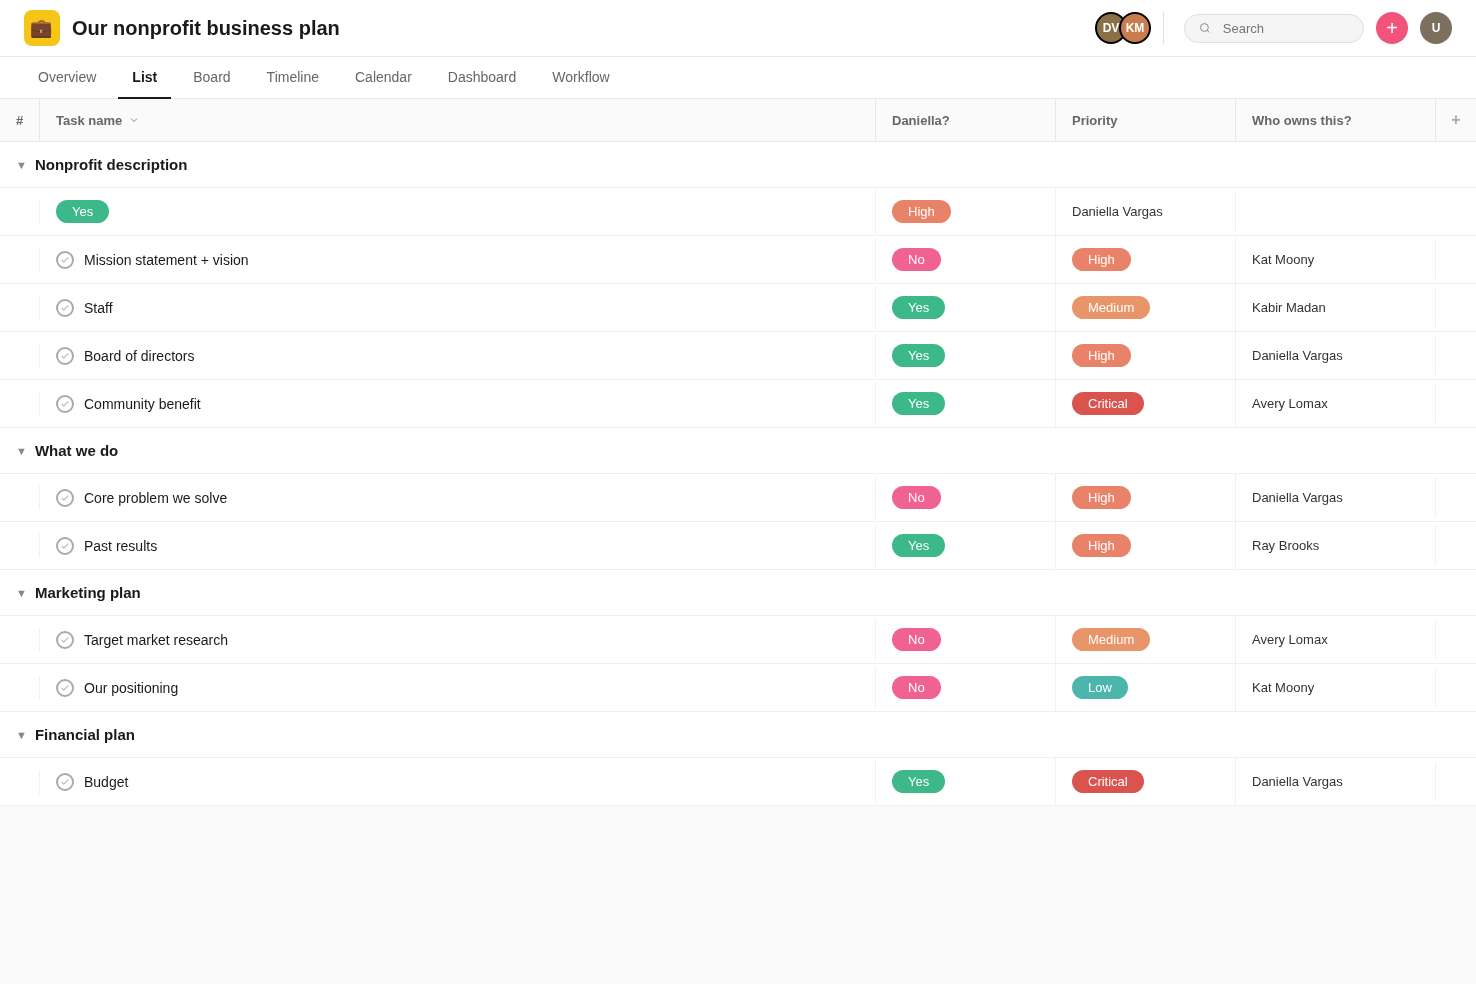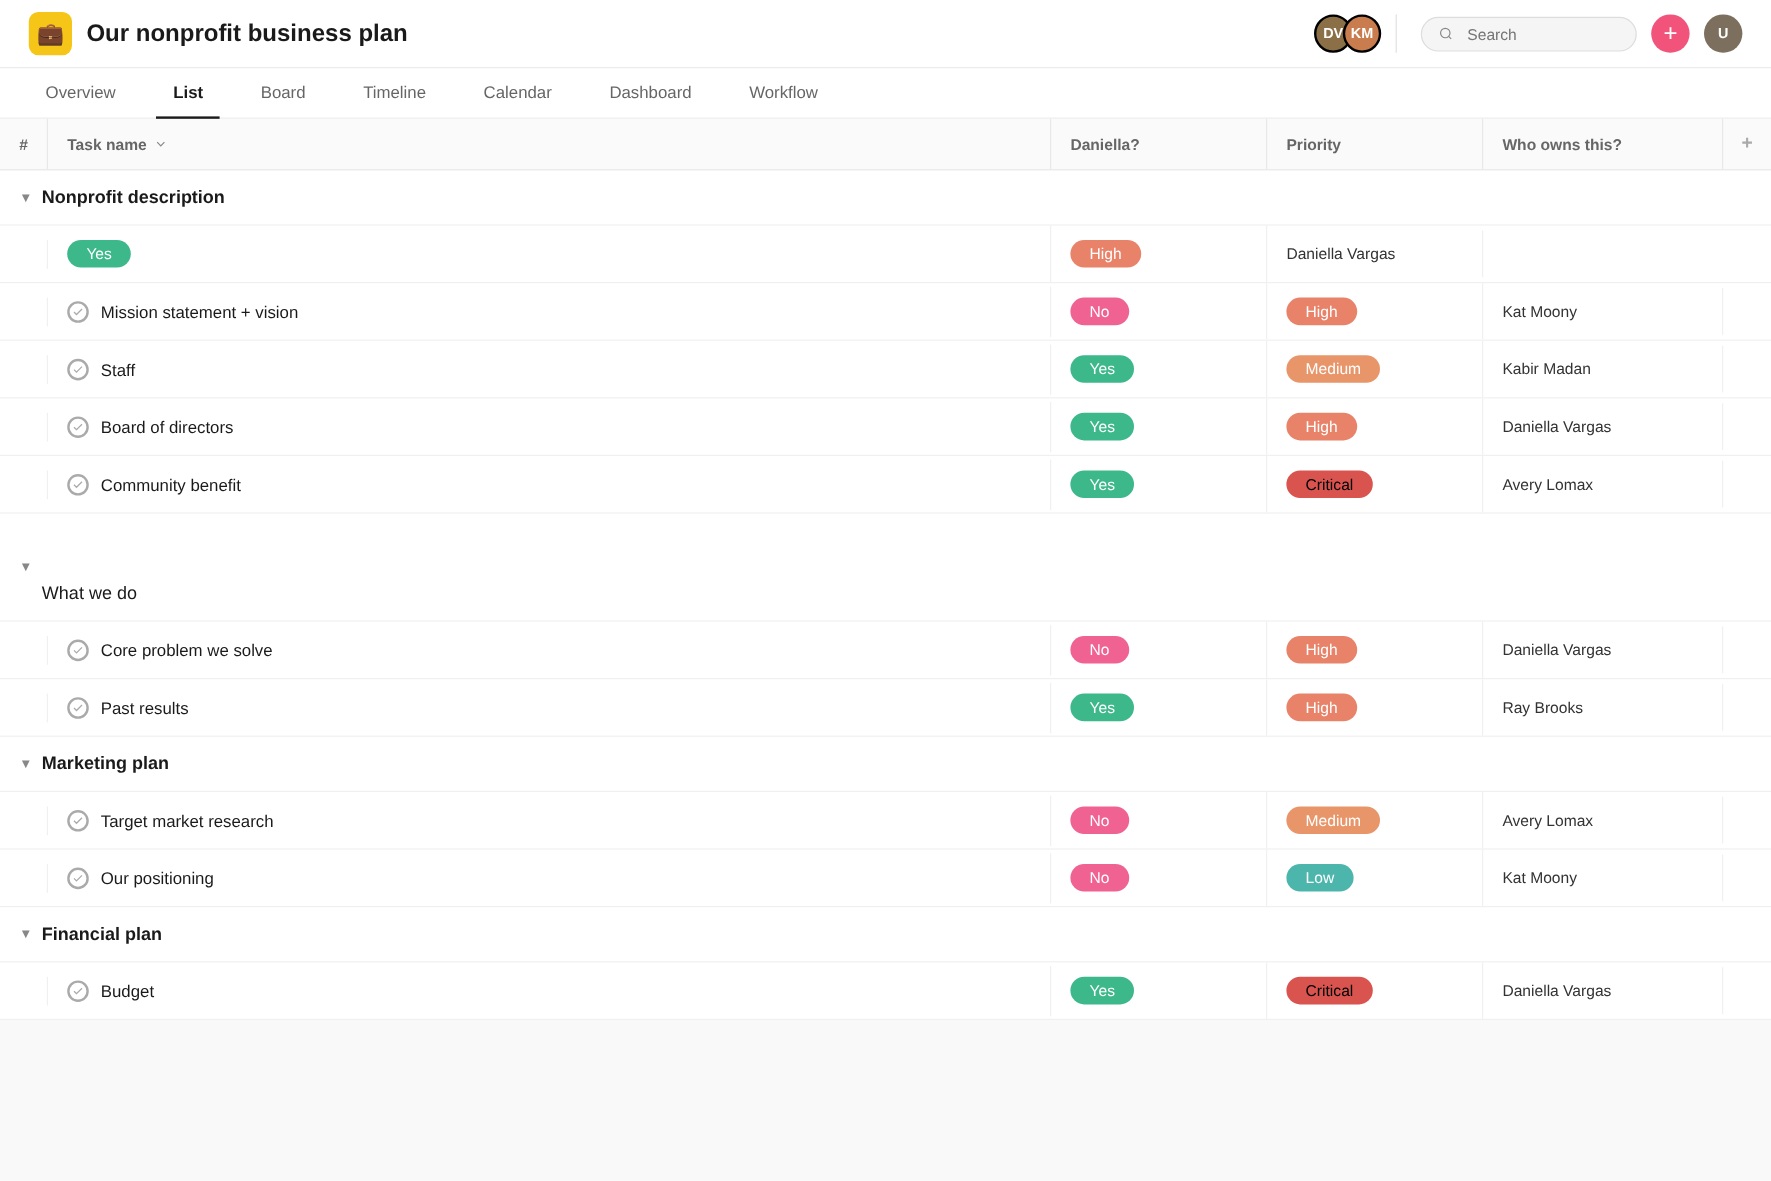--- a/index.html
+++ b/index.html
@@ -53,21 +53,21 @@
     }
     .user-avatar {
       width: 32px; height: 32px; border-radius: 50%;
       background: #7c6f5e;
       display: flex; align-items: center; justify-content: center;
       font-size: 12px; color: #fff; font-weight: 600;
     }
 
     
     .nav-tabs {
-      display: flex; gap: 20px;
+      display: flex; gap: 8px;
       padding: 0 24px;
       background: #fff;
       border-bottom: 1px solid #e8e8e8;
     }
     .nav-tab {
       padding: 12px 14px;
       font-size: 14px;
       color: #666;
       cursor: pointer;
       border-bottom: 2px solid transparent;
@@ -138,21 +138,21 @@
       padding: 4px 16px;
       border-radius: 20px;
       font-size: 13px;
       font-weight: 400;
       display: inline-block;
     }
     .badge-yes { background: #3db88b; color: #fff; }
     .badge-no { background: #f06292; color: #fff; }
     .badge-high { background: #e8836a; color: #fff; }
     .badge-medium { background: #e8956a; color: #fff; }
-    .badge-critical { background: #d9534f; color: #000000; }
+    .badge-critical { background: #d9534f; color: #ffffff; }
     .badge-low { background: #4db6ac; color: #fff; }
 
     .owner-name { font-size: 13px; color: #333; }
 
     .add-col { justify-content: center; color: #aaa; font-size: 16px; cursor: pointer; }
   </style>
 </head>
 <body>
 
 <div>
@@ -305,21 +305,21 @@
       <div class="td">
         <span class="badge badge-critical">Critical</span>
       </div>
       <div class="td">
         <span class="owner-name">Avery Lomax</span>
       </div>
       <div class="td add-col"></div>
     </div>
       <div class="section-header">
     <span style="font-size:11px;color:#888;">▼</span>
-    <span style="font-size:15px;font-weight:400;margin-top:44px;">What we do</span>
+    <span style="font-size:15px;font-weight:700;">What we do</span>
   </div>
       <div class="task-row">
       <div class="td number"></div>
       <div class="td">
         <span class="check-icon done">
           <svg width="10" height="10" viewBox="0 0 24 24" fill="none" stroke="#aaa" stroke-width="2.5">
               <polyline points="20 6 9 17 4 12"></polyline>
             </svg>
         </span>
         <span>Core problem we solve</span>

